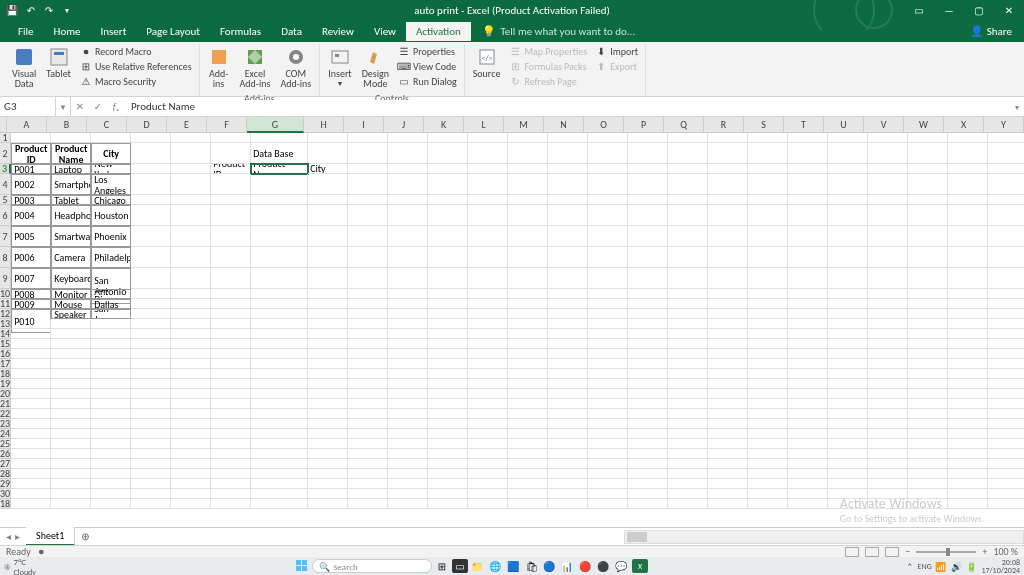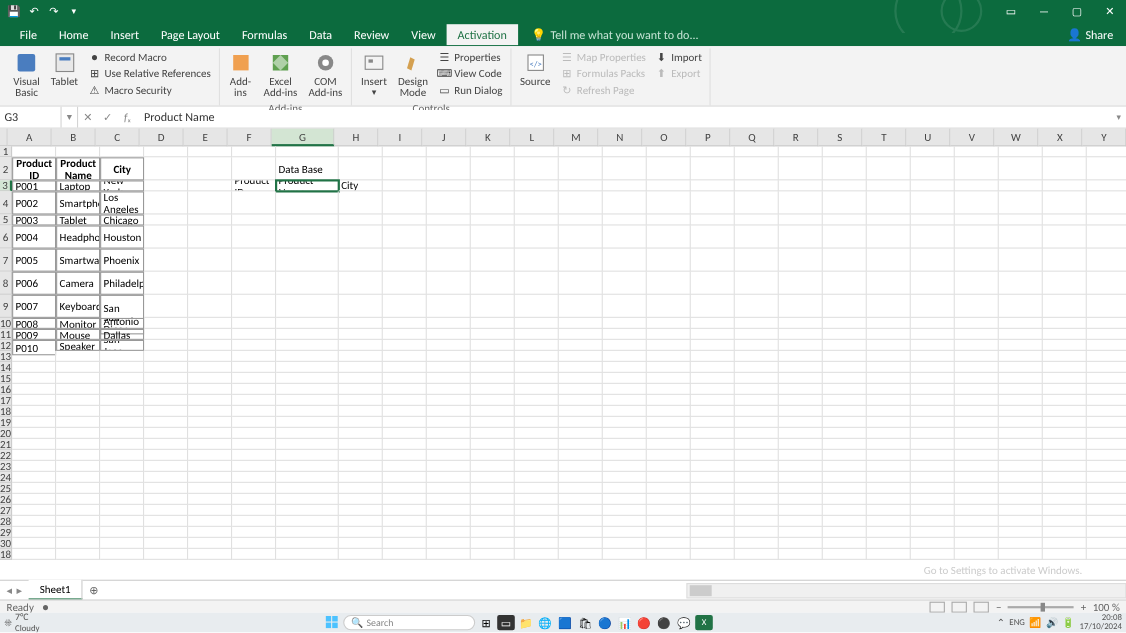--- a/index.html
+++ b/index.html
@@ -91,20 +91,21 @@
 </head>
 <body>
 
 <div class="titlebar">
   <div class="qat">
     <span class="qat-icon">💾</span>
     <span class="qat-icon">↶</span>
     <span class="qat-icon">↷</span>
     <span class="qat-icon" style="font-size:7px">▼</span>
   </div>
+  <div class="title-text">auto print - Excel (Product Activation Failed)</div>
   <svg class="deco-swirl" width="200" height="40">
       <circle cx="100" cy="20" r="30" fill="none" stroke="#fff" stroke-width="2"></circle>
       <circle cx="130" cy="20" r="18" fill="none" stroke="#fff" stroke-width="2"></circle>
     </svg>
   <div class="win-controls">
     <span class="win-btn">▭</span>
     <span class="win-btn">—</span>
     <span class="win-btn">▢</span>
     <span class="win-btn">✕</span>
   </div>
@@ -133,21 +134,21 @@
 <div class="ribbon">
   <div class="rgroup">
     <div class="rgroup-body">
       <div class="big-btn">
         <span class="ico">
             <svg width="20" height="20">
               <rect x="2" y="2" width="16" height="16" fill="#4a7dbf" rx="2"></rect>
             </svg>
           </span>
         <span style="white-space:pre-line">Visual
-Basic</span>
+Data</span>
       </div>
       <div class="big-btn">
         <span class="ico">
             <svg width="20" height="20">
               <rect x="2" y="2" width="16" height="16" fill="#e8e8e8" stroke="#888"></rect>
               <rect x="5" y="5" width="10" height="3" fill="#4a7dbf"></rect>
             </svg>
           </span>
         <span>Tablet</span>
       </div>
@@ -650,21 +651,21 @@
           <div class="cell" style="width: 40px; height: 10px;"></div>
           <div class="cell" style="width: 40px; height: 10px;"></div>
           <div class="cell" style="width: 40px; height: 10px;"></div>
           <div class="cell" style="width: 40px; height: 10px;"></div>
           <div class="cell" style="width: 40px; height: 10px;"></div>
           <div class="cell" style="width: 40px; height: 10px;"></div>
           <div class="cell" style="width: 40px; height: 10px;"></div>
           <div class="cell" style="width: 40px; height: 10px;"></div>
         </div>
         <div class="row" style="height: 10px;">
-          <div class="cell bordered" style="width: 40px; height: 14px;">P010</div>
+          <div class="cell bordered" style="width: 40px; height: 24px;">P010</div>
           <div class="cell bordered" style="width: 40px; height: 10px;">Speaker</div>
           <div class="cell bordered" style="width: 40px; height: 10px;">San Jose</div>
           <div class="cell" style="width: 40px; height: 10px;"></div>
           <div class="cell" style="width: 40px; height: 10px;"></div>
           <div class="cell" style="width: 40px; height: 10px;"></div>
           <div class="cell" style="width: 57px; height: 10px;"></div>
           <div class="cell" style="width: 40px; height: 10px;"></div>
           <div class="cell" style="width: 40px; height: 10px;"></div>
           <div class="cell" style="width: 40px; height: 10px;"></div>
           <div class="cell" style="width: 40px; height: 10px;"></div>
@@ -1194,20 +1195,21 @@
           <div class="cell" style="width: 40px; height: 10px;"></div>
           <div class="cell" style="width: 40px; height: 10px;"></div>
           <div class="cell" style="width: 40px; height: 10px;"></div>
           <div class="cell" style="width: 40px; height: 10px;"></div>
         </div>
       </div>
   </div>
 </div>
 
 <div class="watermark">
+  <div>Activate Windows</div>
   <div class="sub">Go to Settings to activate Windows.</div>
 </div>
 
 <div class="sheet-tabs">
   <div class="nav-arrows">
       <span>◂</span>
       <span>▸</span>
     </div>
   <div class="sheet-tab">Sheet1</div>
   <div class="sheet-add">⊕</div>

